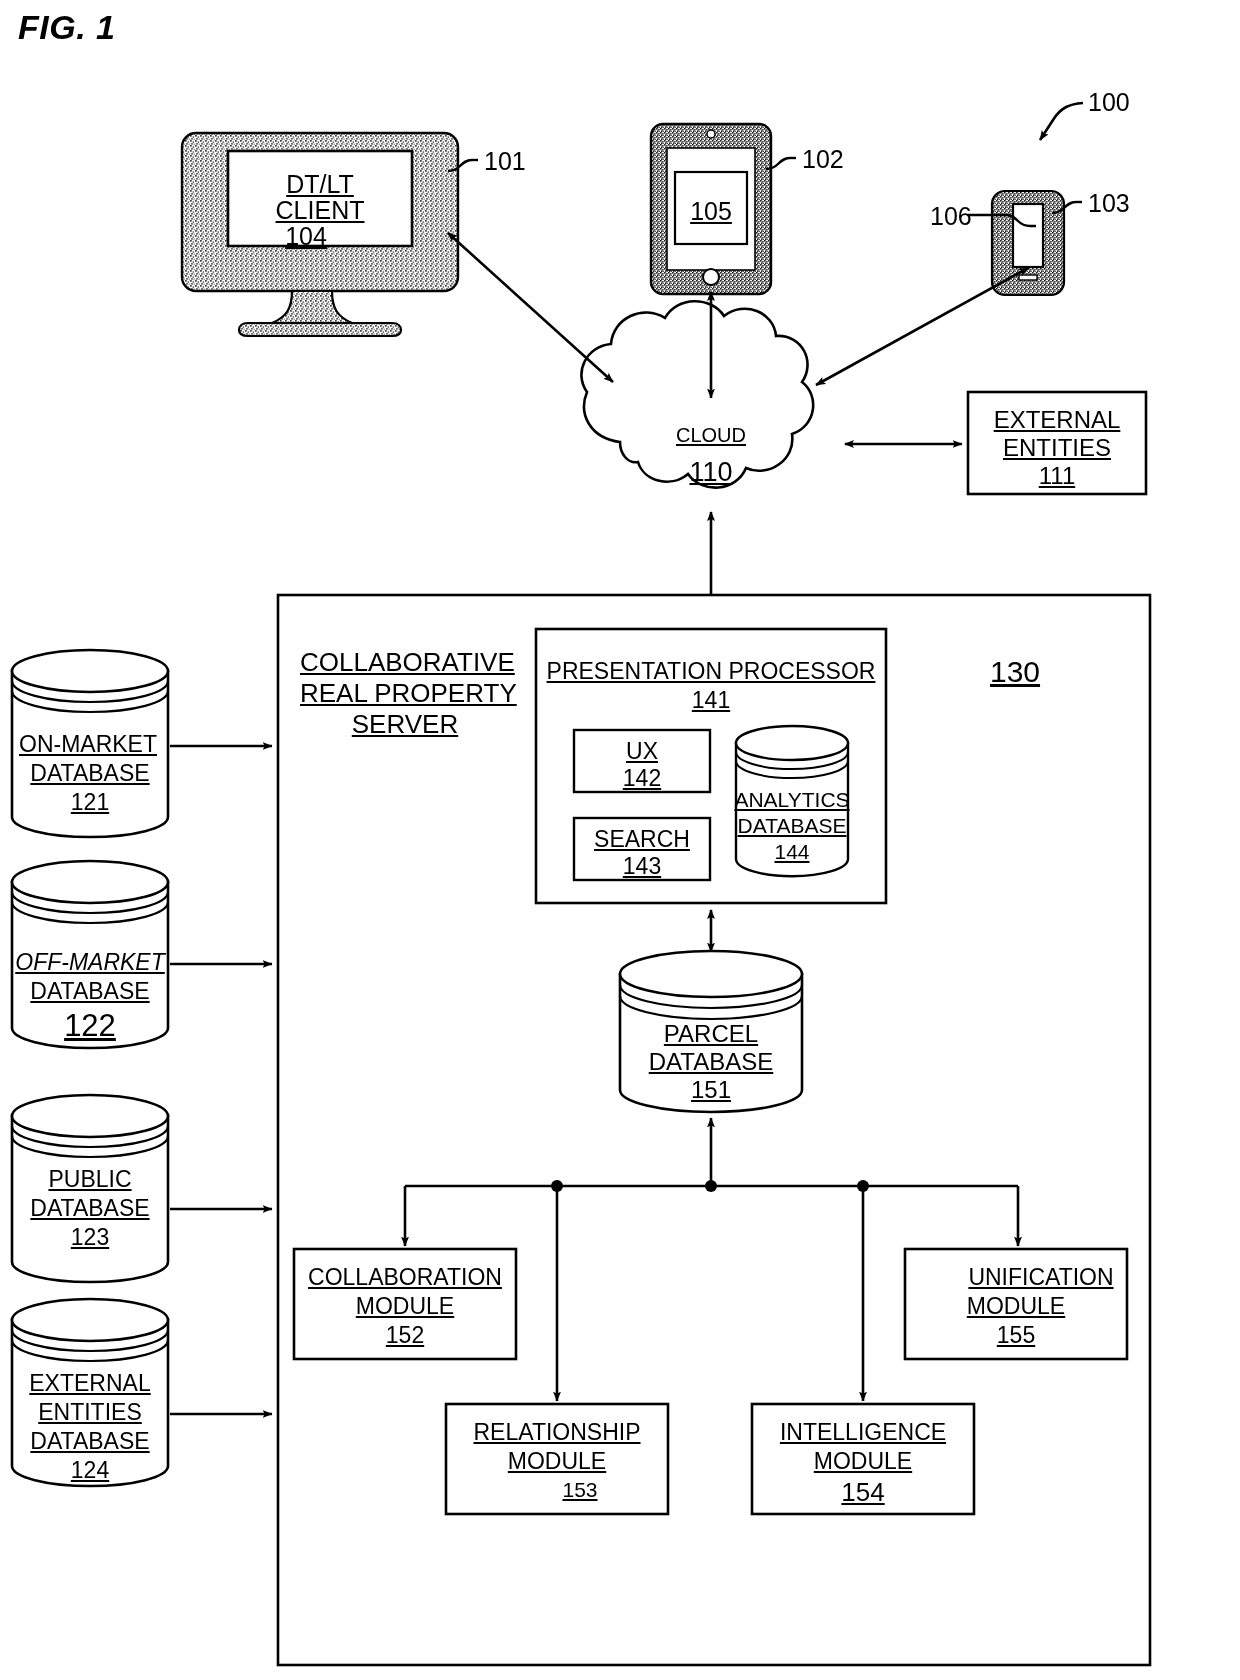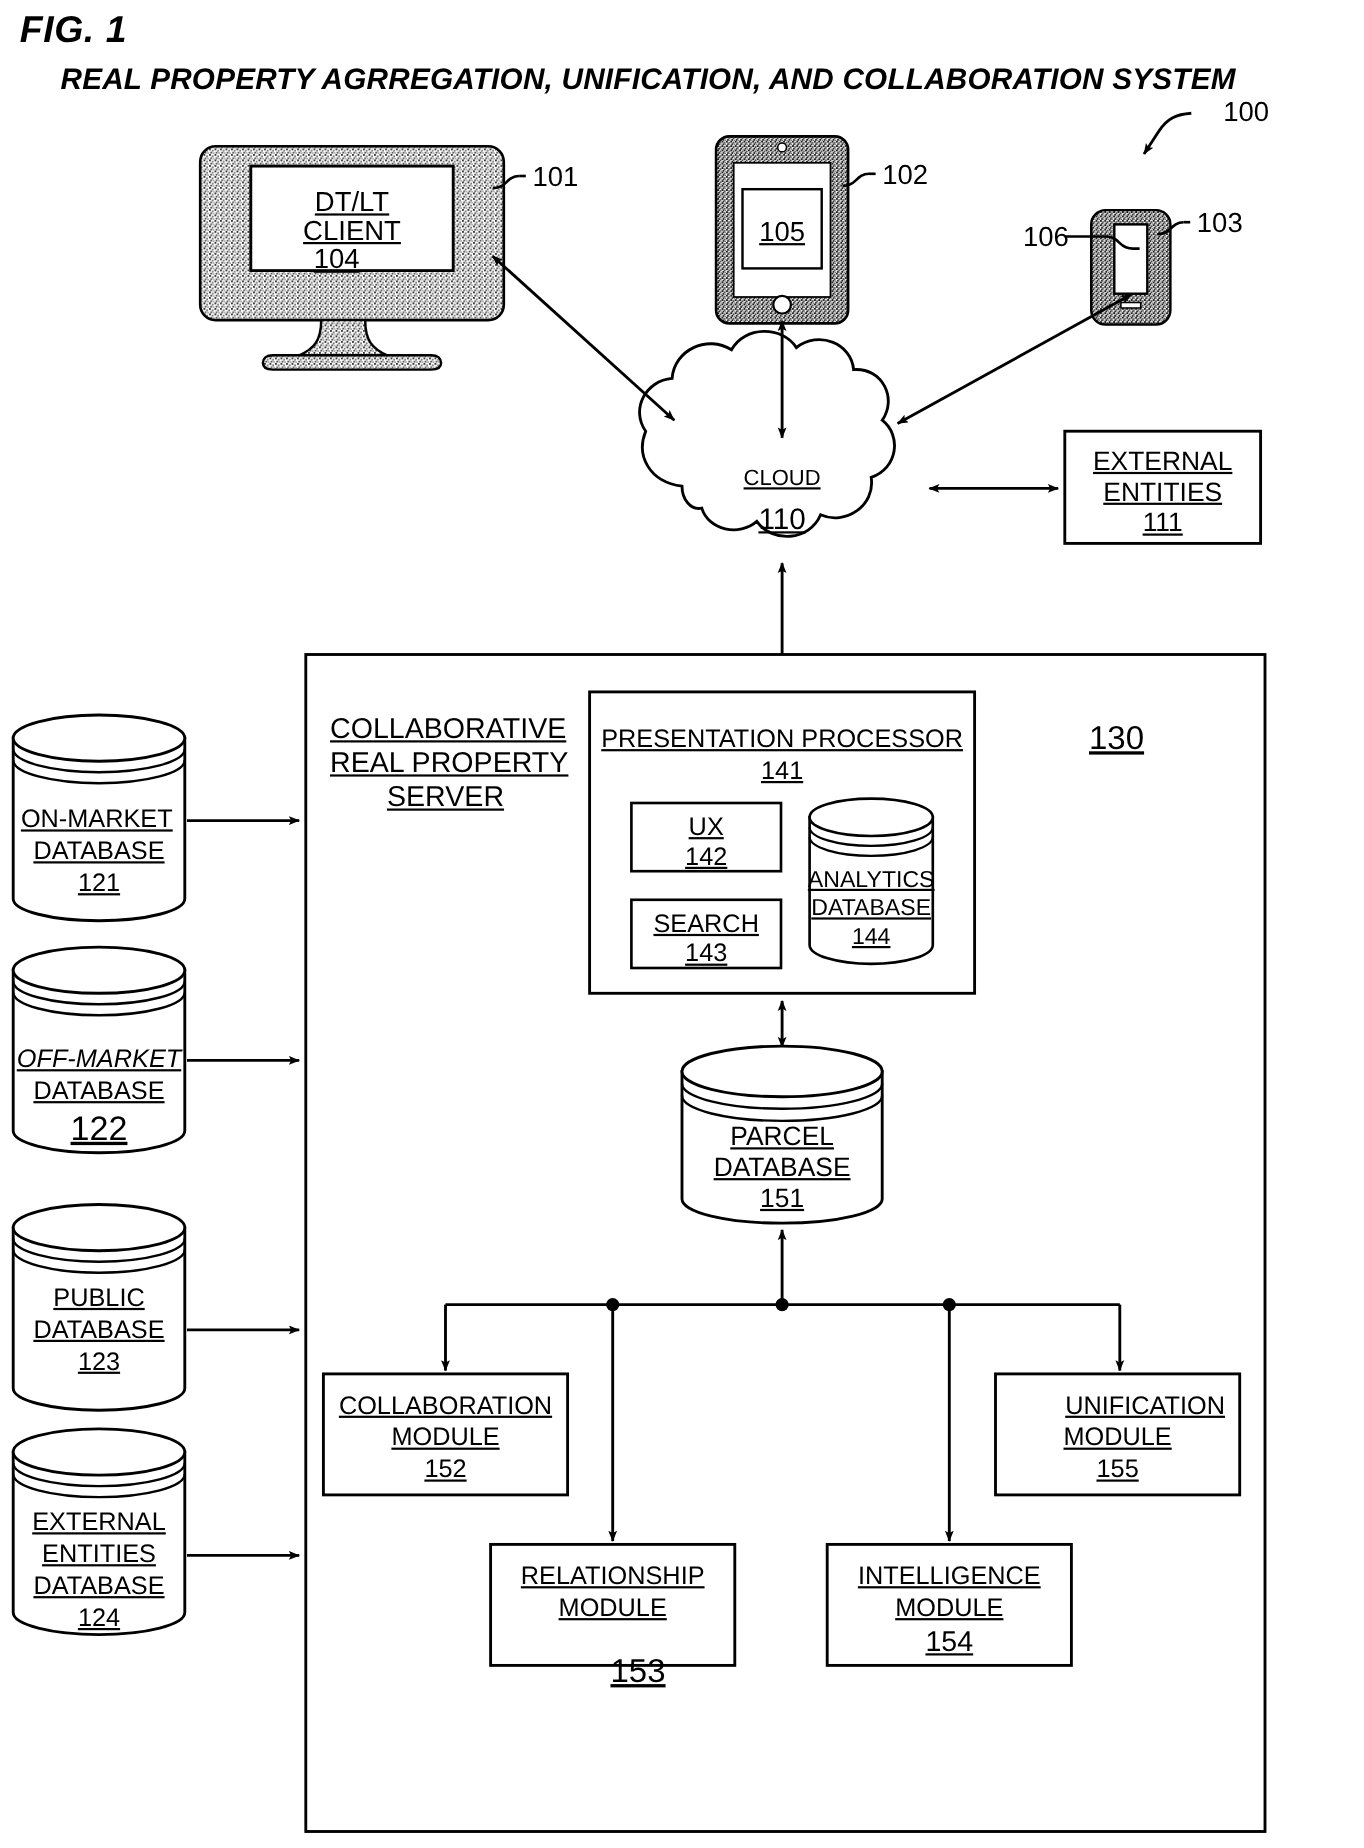--- a/index.html
+++ b/index.html
@@ -15,21 +15,20 @@
   .txt{position:absolute;text-align:center;line-height:1.30;white-space:nowrap;}
   .u{text-decoration:underline;text-underline-offset:2px;}
   .ref{position:absolute;font-size:25px;white-space:nowrap;}
 </style>
 </head>
 <body>
 
 <div id="root">
 
   <div class="fig-label" id="fig-number">FIG. 1</div>
-  <div class="fig-label" id="fig-title">REAL PROPERTY AGRREGATION, UNIFICATION, AND COLLABORATION SYSTEM</div>
 
   <svg id="canvas" viewBox="0 0 1240 1680">
     <defs>
       <marker id="ah" markerWidth="11" markerHeight="11" refX="9.4" refY="4" orient="auto" markerUnits="userSpaceOnUse">
         <path d="M0,0 L10,4 L0,8 L2.1,4 z" fill="#000"></path>
       </marker>
       <marker id="ahb" markerWidth="11" markerHeight="11" refX="1" refY="4" orient="auto" markerUnits="userSpaceOnUse">
         <path d="M10,0 L0,4 L10,8 L7.9,4 z" fill="#000"></path>
       </marker>
       <pattern id="speck" width="5" height="5" patternUnits="userSpaceOnUse">
@@ -169,21 +168,21 @@
 
     <g>
       <path d="M12,1320 v146 a78,20 0 0 0 156,0 v-146 z" fill="#ffffff" stroke="#000" stroke-width="2.6"></path>
       <ellipse cx="90" cy="1320" rx="78" ry="21" fill="#ffffff" stroke="#000" stroke-width="2.6"></ellipse>
       <path d="M12,1330 a78,21 0 0 0 156,0" fill="none" stroke="#000" stroke-width="2.2"></path>
       <path d="M12,1340 a78,21 0 0 0 156,0" fill="none" stroke="#000" stroke-width="2.2"></path>
     </g>
     <line x1="170" y1="1414" x2="272" y2="1414" stroke="#000" stroke-width="2.6" marker-end="url(#ah)"></line>
   </svg>
 
-  <div class="ref" style="left:1088px;top:88px;margin-left:24px;">100</div>
+  <div class="ref" style="left:1088px;top:88px;">100</div>
 
   <div class="txt u" style="left:228px;top:168px;width:184px;font-size:25px;">DT/LT</div>
   <div class="txt u" style="left:228px;top:194px;width:184px;font-size:25px;">CLIENT</div>
   <div class="txt u" style="left:228px;top:220px;width:156px;font-size:25px;">104</div>
   <div class="ref" style="left:484px;top:147px;">101</div>
 
   <div class="txt u" style="left:675px;top:195px;width:72px;font-size:25px;">105</div>
   <div class="ref" style="left:802px;top:145px;">102</div>
 
   <div class="ref" style="left:1088px;top:189px;">103</div>
@@ -221,21 +220,21 @@
   <div class="txt u" style="left:294px;top:1263px;width:222px;font-size:23px;">COLLABORATION</div>
   <div class="txt u" style="left:294px;top:1292px;width:222px;font-size:23px;">MODULE</div>
   <div class="txt u" style="left:294px;top:1321px;width:222px;font-size:23px;">152</div>
 
   <div class="txt u" style="left:905px;top:1263px;width:222px;font-size:23px;padding-left:25px;">UNIFICATION</div>
   <div class="txt u" style="left:905px;top:1292px;width:222px;font-size:23px;">MODULE</div>
   <div class="txt u" style="left:905px;top:1321px;width:222px;font-size:23px;">155</div>
 
   <div class="txt u" style="left:446px;top:1418px;width:222px;font-size:23px;">RELATIONSHIP</div>
   <div class="txt u" style="left:446px;top:1447px;width:222px;font-size:23px;">MODULE</div>
-  <div class="txt u" style="left:446px;top:1476px;width:268px;font-size:30px;margin-top:24px;">153</div>
+  <div class="txt u" style="left:446px;top:1476px;width:268px;font-size:21px;">153</div>
 
   <div class="txt u" style="left:752px;top:1418px;width:222px;font-size:23px;">INTELLIGENCE</div>
   <div class="txt u" style="left:752px;top:1447px;width:222px;font-size:23px;">MODULE</div>
   <div class="txt u" style="left:752px;top:1476px;width:222px;font-size:26px;">154</div>
 
   <div class="txt u" style="left:12px;top:730px;width:152px;font-size:23px;">ON-MARKET</div>
   <div class="txt u" style="left:12px;top:759px;width:156px;font-size:23px;">DATABASE</div>
   <div class="txt u" style="left:12px;top:788px;width:156px;font-size:23px;">121</div>
 
   <div class="txt u" style="left:12px;top:948px;width:156px;font-size:23px;font-style:italic;">OFF-MARKET</div>

